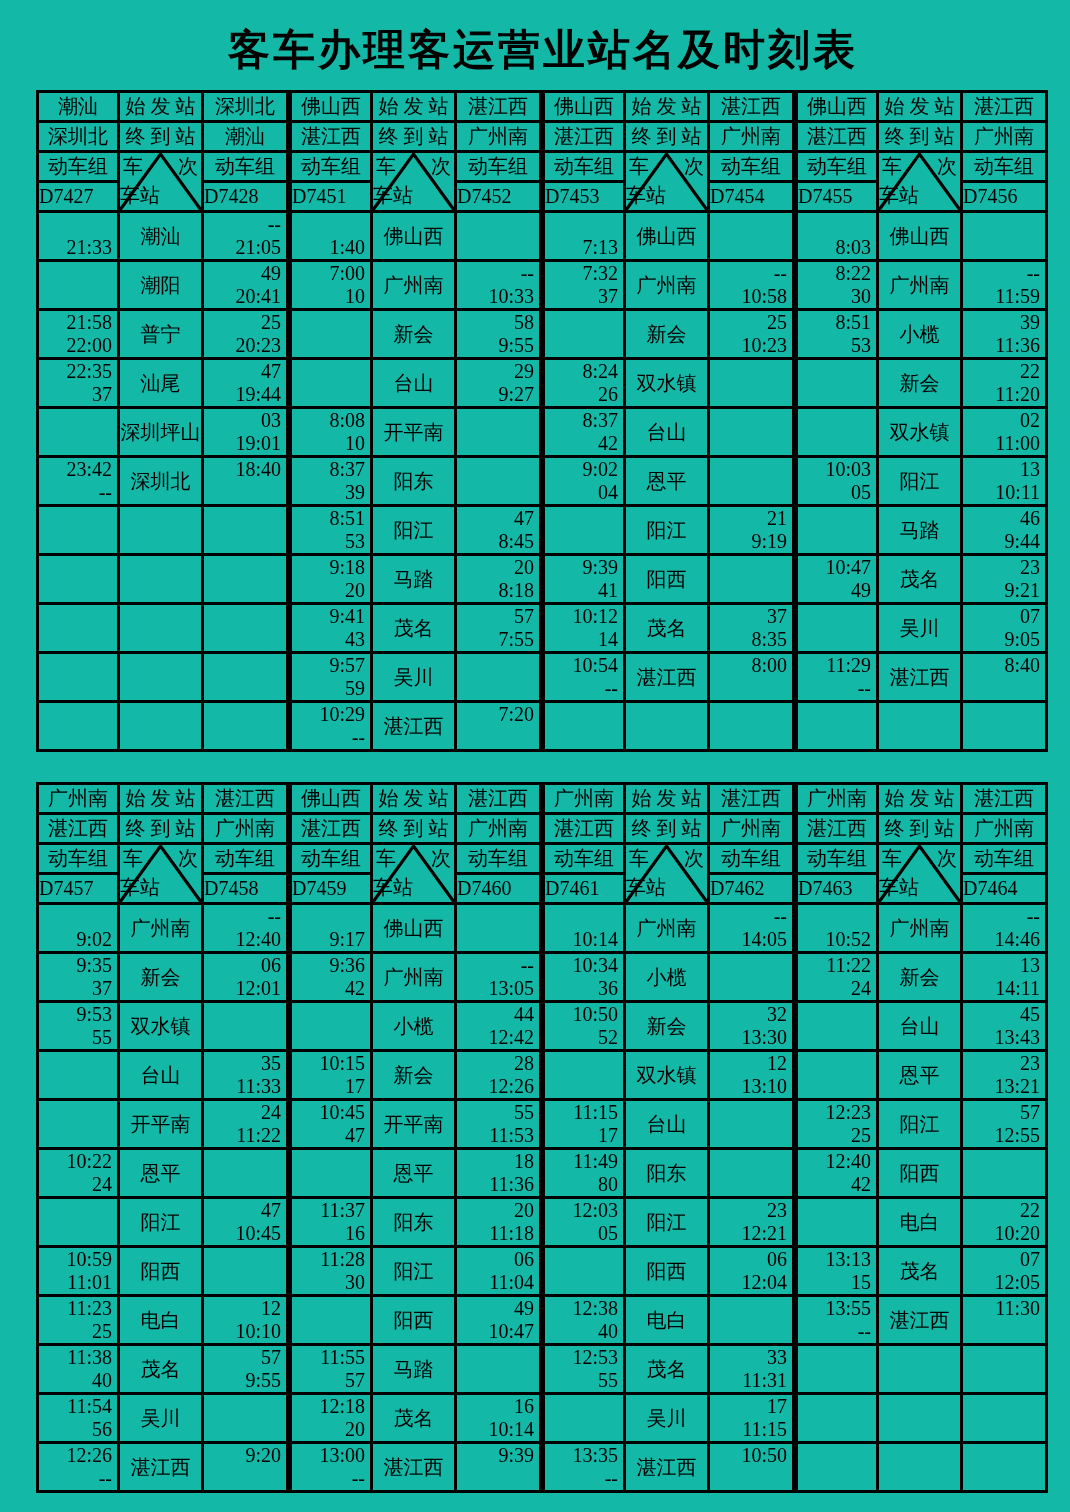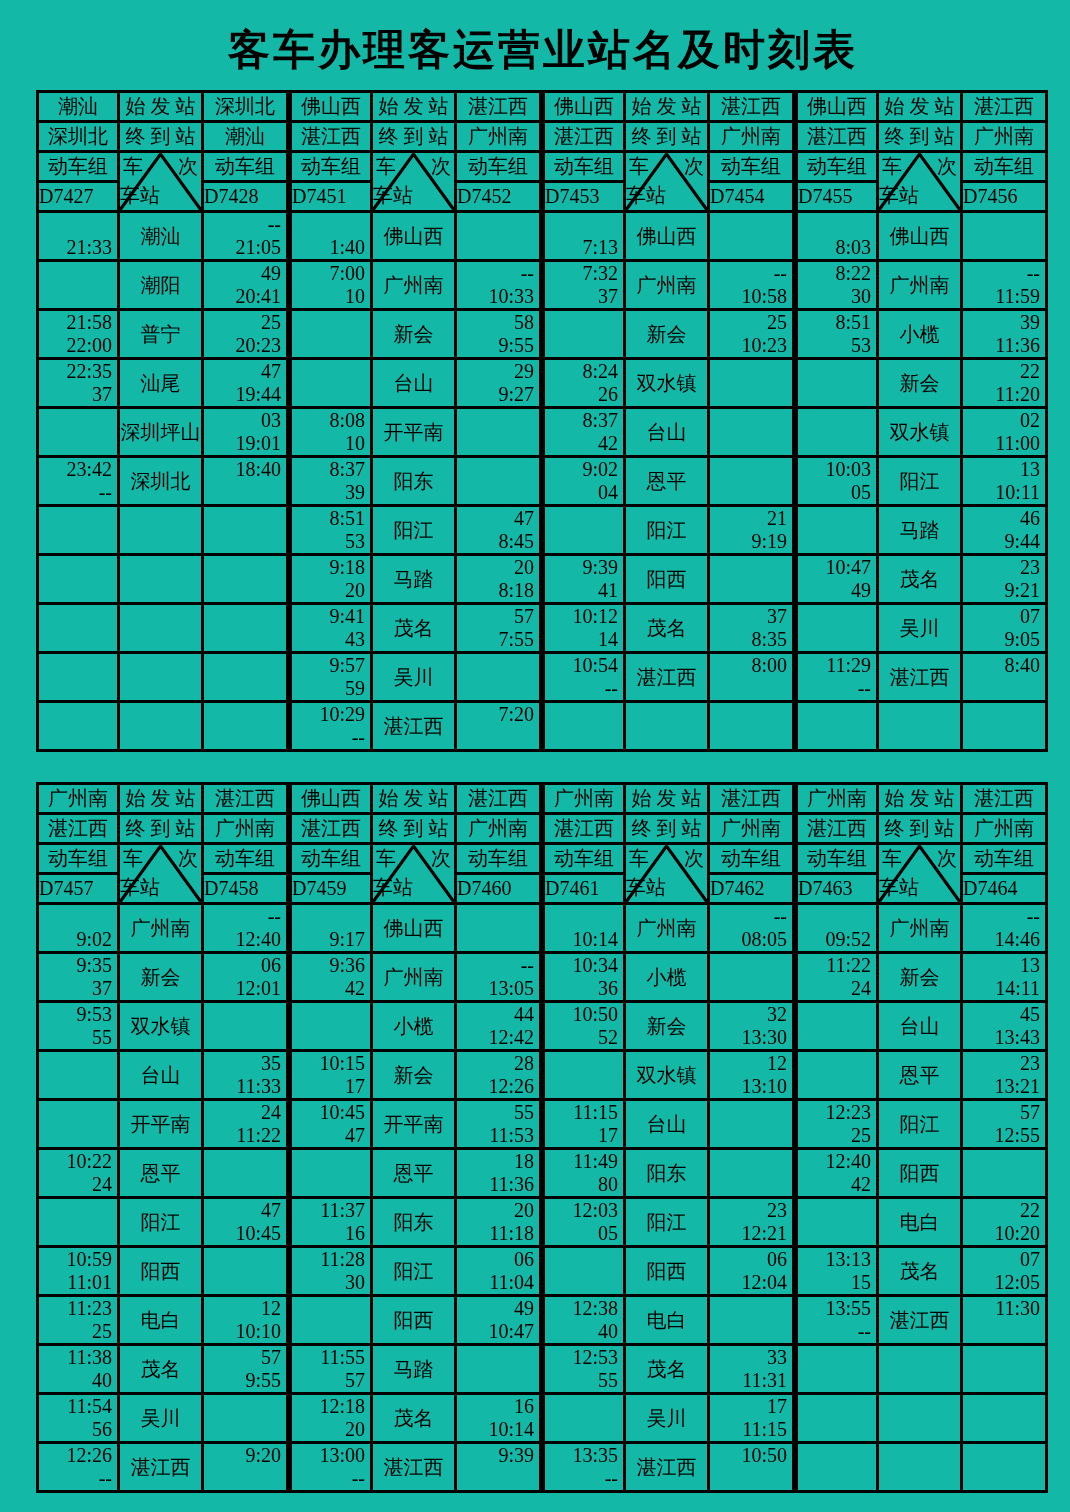--- a/index.html
+++ b/index.html
@@ -1049,21 +1049,21 @@
               <td class="trainno">D7462</td>
             </tr>
             <tr class="datarow">
               <td class="timecell">
                 <div class="tslot"></div>
                 <div class="tslot">10:14</div>
               </td>
               <td class="stationcell">广州南</td>
               <td class="timecell">
                 <div class="tslot">--</div>
-                <div class="tslot">08:05</div>
+                <div class="tslot">14:05</div>
               </td>
             </tr>
             <tr class="datarow">
               <td class="timecell">
                 <div class="tslot">10:34</div>
                 <div class="tslot">36</div>
               </td>
               <td class="stationcell">小榄</td>
               <td class="timecell">
                 <div class="tslot"></div>
@@ -1213,21 +1213,21 @@
               </td>
               <td class="hdr">动车组</td>
             </tr>
             <tr class="hdrrow">
               <td class="trainno">D7463</td>
               <td class="trainno">D7464</td>
             </tr>
             <tr class="datarow">
               <td class="timecell">
                 <div class="tslot"></div>
-                <div class="tslot">09:52</div>
+                <div class="tslot">10:52</div>
               </td>
               <td class="stationcell">广州南</td>
               <td class="timecell">
                 <div class="tslot">--</div>
                 <div class="tslot">14:46</div>
               </td>
             </tr>
             <tr class="datarow">
               <td class="timecell">
                 <div class="tslot">11:22</div>

